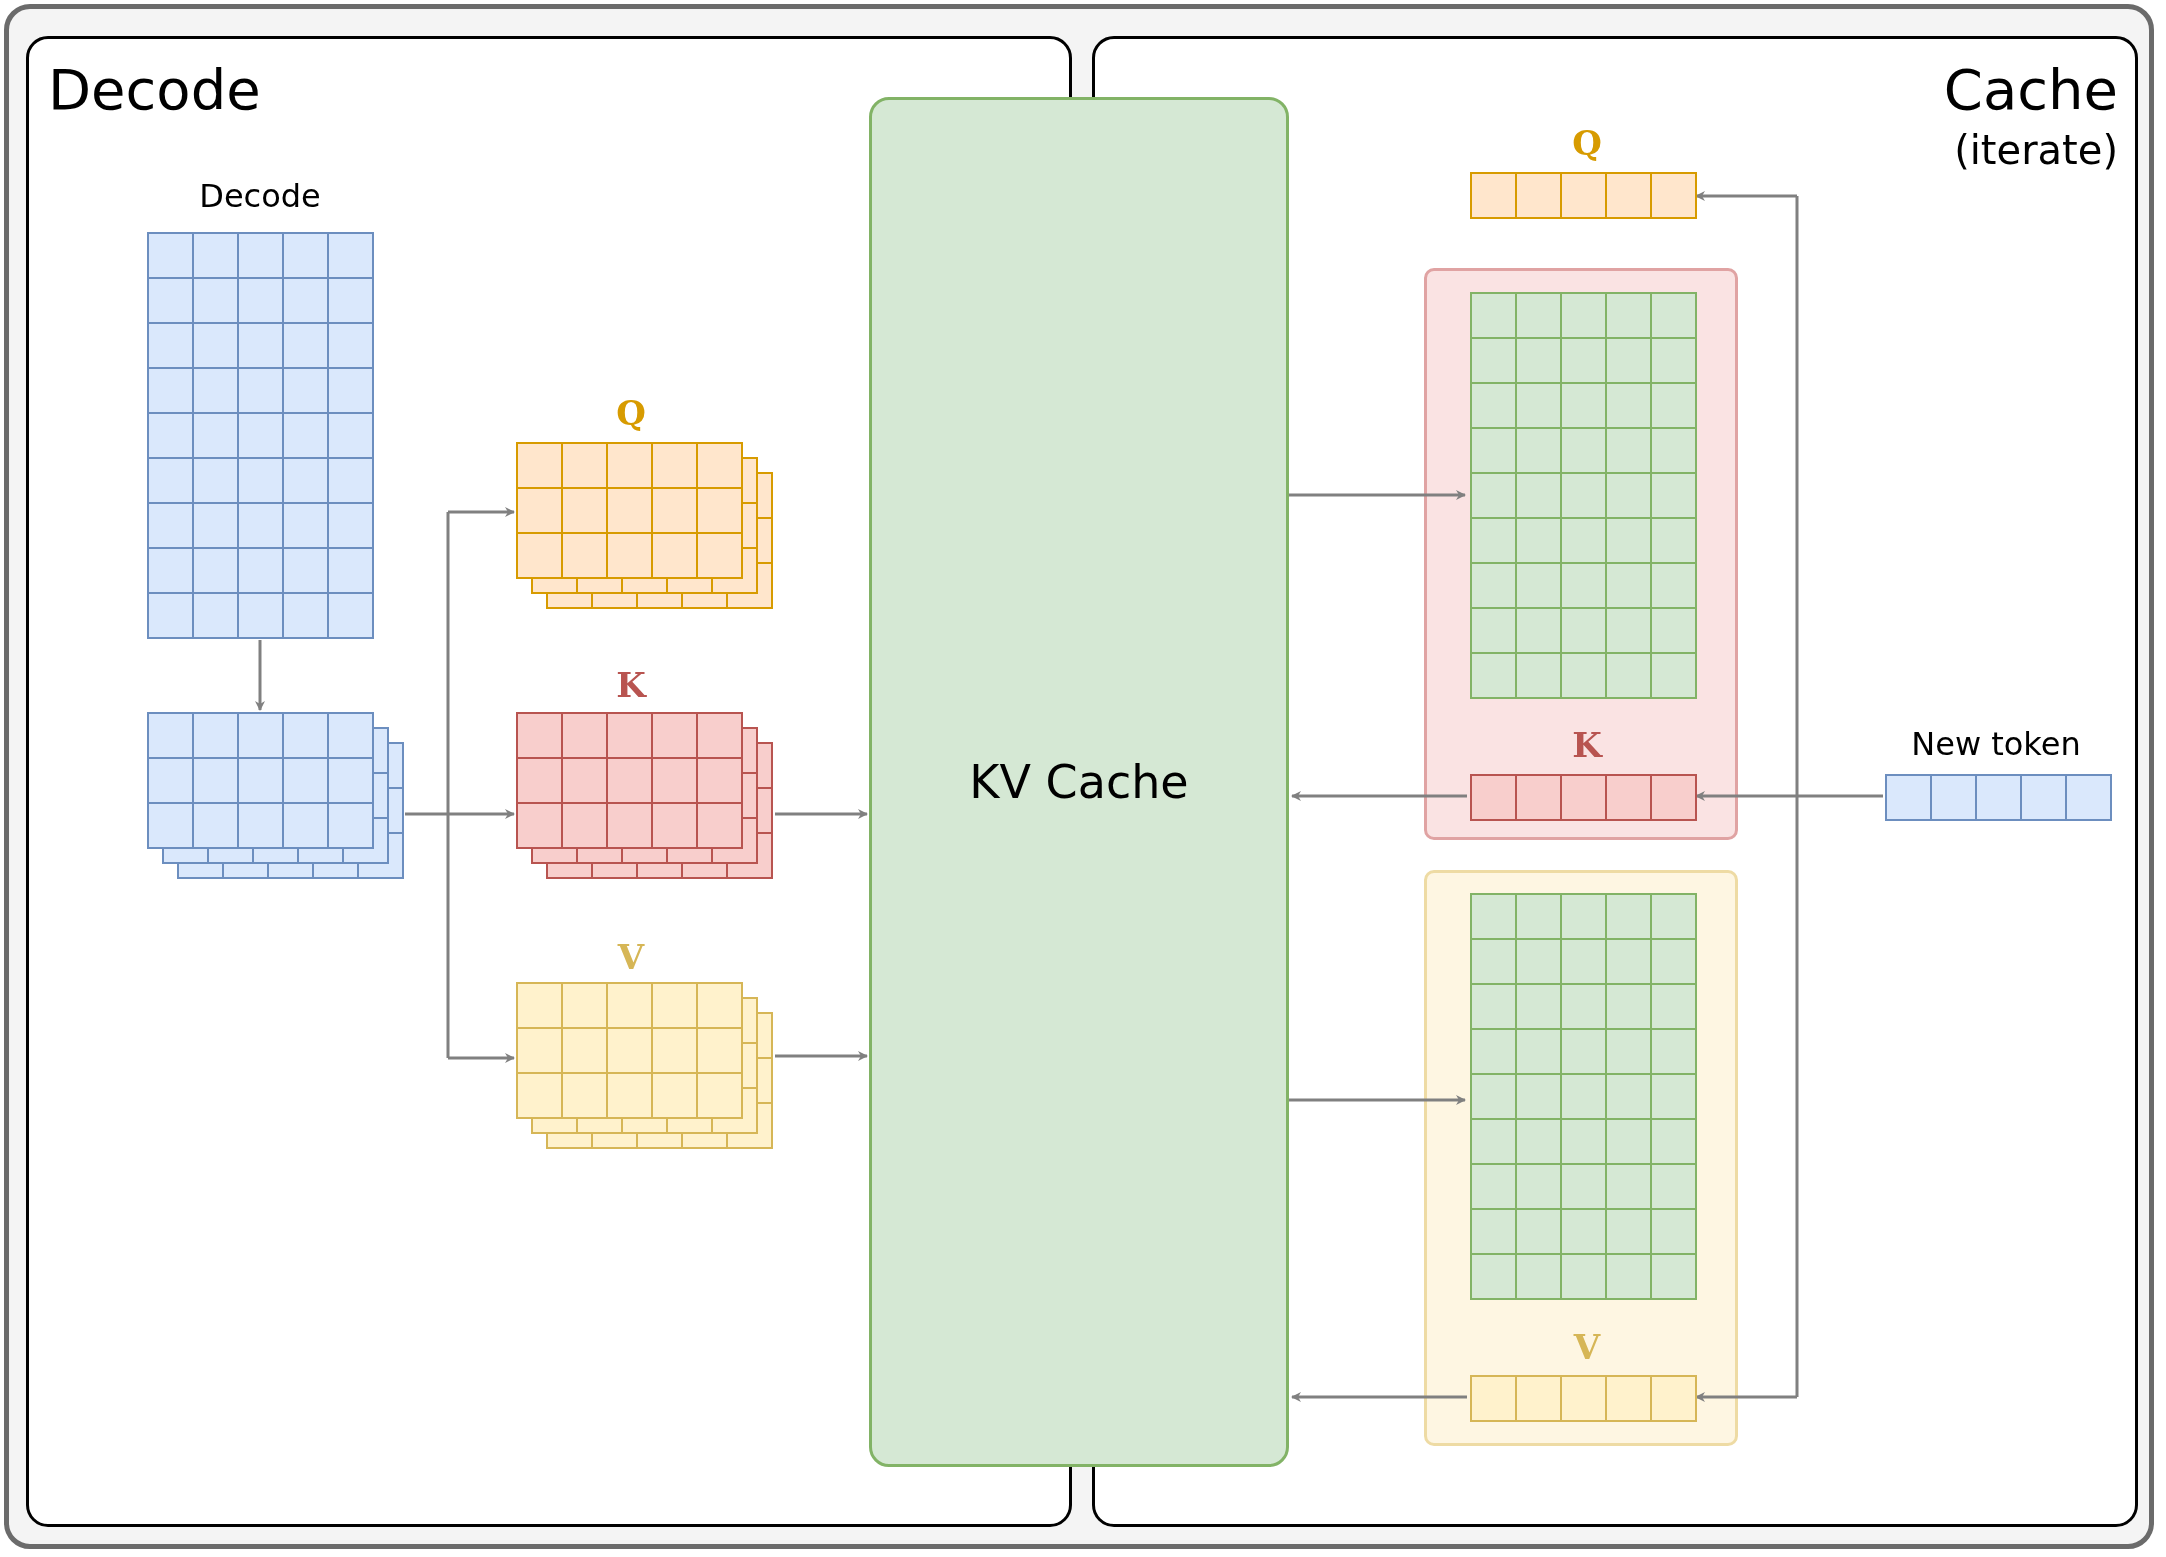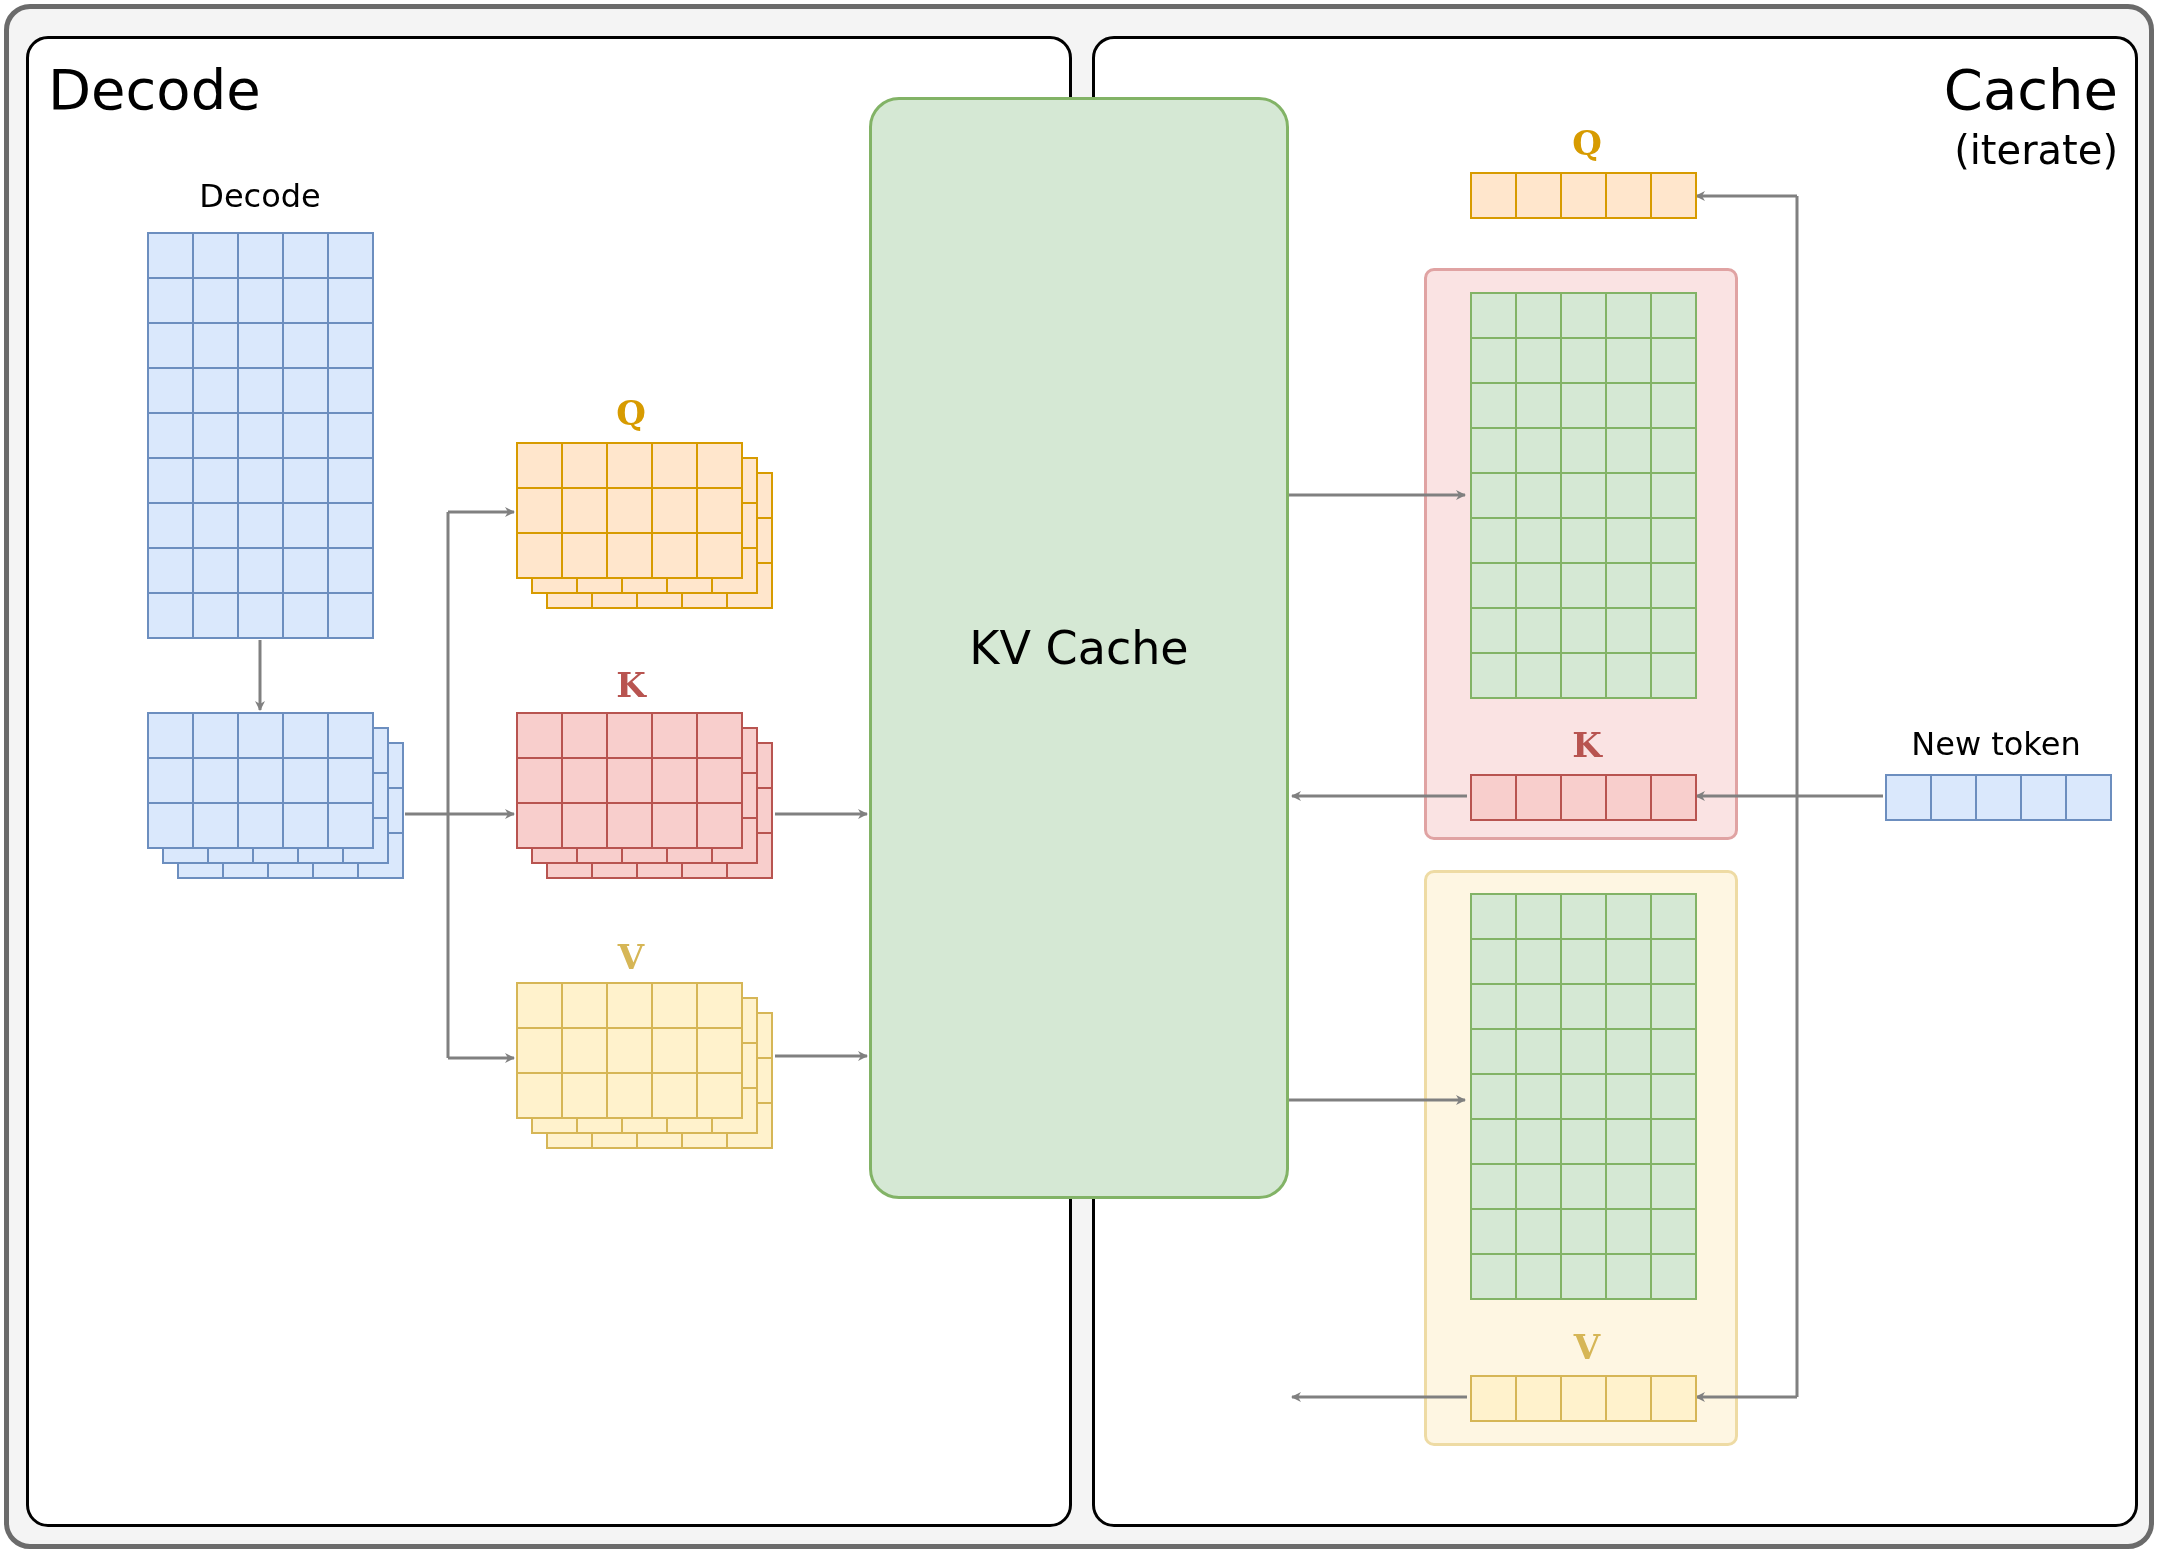--- a/index.html
+++ b/index.html
@@ -5,21 +5,21 @@
   html, body { margin: 0; padding: 0; background: #ffffff; }
   body { width: 2166px; height: 1557px; position: relative; overflow: hidden; font-family: "DejaVu Sans", sans-serif; }
   .outer { position: absolute; left: 4px; top: 4px; width: 2150px; height: 1545px; background: #f4f4f4; border: 5px solid #6b6b6b; border-radius: 26px; box-sizing: border-box; }
   .panel { position: absolute; background: #ffffff; border: 3px solid #000; border-radius: 22px; box-sizing: border-box; }
   .panel-left { left: 26px; top: 36px; width: 1046px; height: 1491px; }
   .panel-right { left: 1092px; top: 36px; width: 1046px; height: 1491px; }
   .title { position: absolute; font-family: "DejaVu Sans", sans-serif; color: #000; font-size: 56px; line-height: 1; }
   .subtitle { position: absolute; font-family: "DejaVu Sans", sans-serif; color: #000; font-size: 40px; line-height: 1; }
   .label { position: absolute; font-family: "DejaVu Sans", sans-serif; color: #000; font-size: 32px; line-height: 1; white-space: nowrap; }
   .serif-label { position: absolute; font-family: "DejaVu Serif", serif; font-weight: bold; font-size: 34px; line-height: 1; transform: translateX(-50%); }
-  .kv { position: absolute; left: 869px; top: 97px; width: 420px; height: 1102px; background: #d5e8d4; border: 3px solid #82b366; border-radius: 30px; box-sizing: border-box; }
+  .kv { position: absolute; left: 869px; top: 97px; width: 420px; height: 1370px; background: #d5e8d4; border: 3px solid #82b366; border-radius: 20px; box-sizing: border-box; }
   .kv-text { position: absolute; left: 0; right: 0; top: 50%; transform: translateY(-50%); text-align: center; font-size: 46px; color: #000; font-family: "DejaVu Sans", sans-serif; }
   .sub-panel { position: absolute; border-radius: 10px; border: 3px solid; box-sizing: border-box; }
   .grid { position: absolute; display: grid; box-sizing: border-box; border-style: solid; border-width: 2px 0 0 2px; }
   .grid .cell { box-sizing: border-box; border-style: solid; border-width: 0 2px 2px 0; }
   svg.wires { position: absolute; left: 0; top: 0; width: 2166px; height: 1557px; pointer-events: none; }
 </style>
 </head>
 <body>
 
 <div class="outer"></div>

